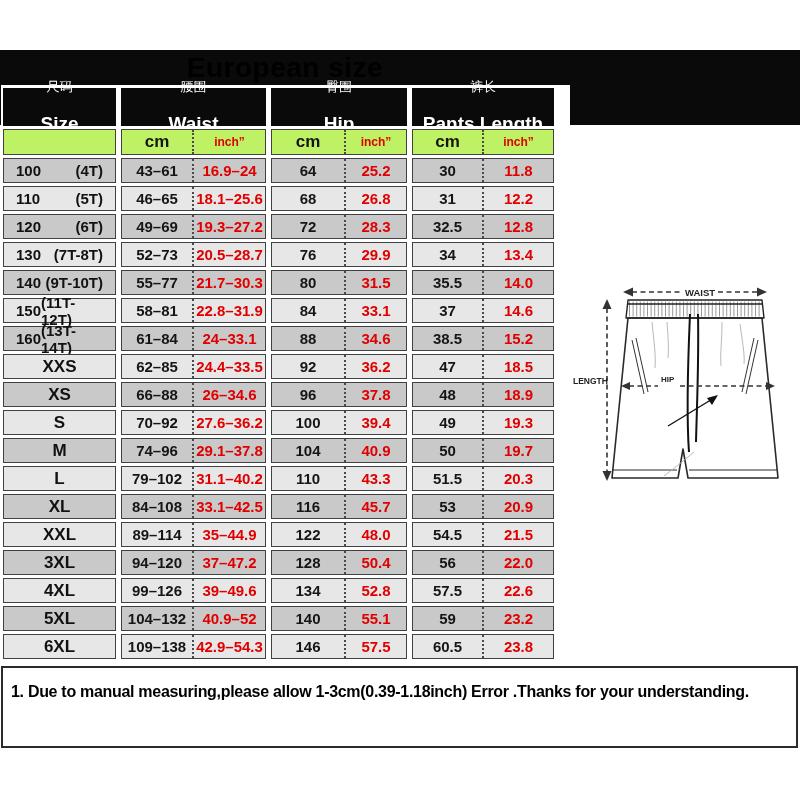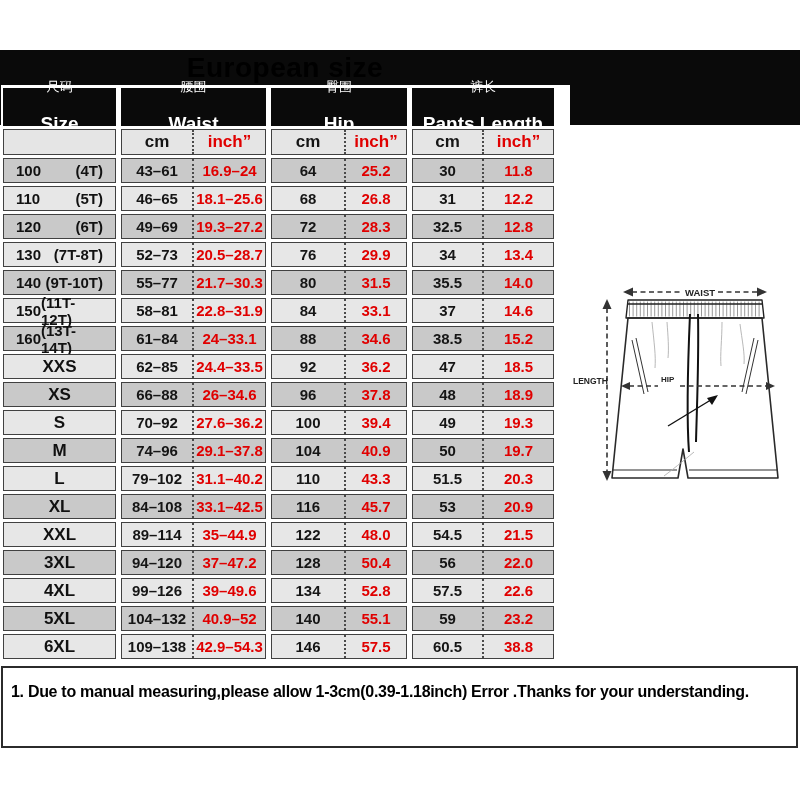--- a/index.html
+++ b/index.html
@@ -25,23 +25,23 @@
   .hcell .en { font-size: 19px; font-weight: 700; }
 
   .cell, .grp { border: 1px solid #414141; }
   .grp { display: flex; }
   .g-waist .cm { width: 70px; } .g-hip .cm { width: 72px; } .g-pl .cm { width: 69px; }
   .grp .cm { display: flex; align-items: center; justify-content: center; font-weight: 700; color: #151515; }
   .grp .in { flex: 1; display: flex; align-items: center; justify-content: center; font-weight: 700;
              color: #e00000; border-left: 2px dotted #4a4a4a; }
 
   .srow { height: 26px; }
-  .srow .cell, .srow .grp { background: #e5e5e5; }
+  .srow .cell, .srow .grp { background: #bef264; }
   .srow .cm { font-size: 17px; }
-  .srow .in { font-size: 17px; }
+  .srow .in { font-size: 12px; }
 
   .trow { height: 25px; }
   .trow .cell, .trow .grp { background: #e7e7e7; }
   .trow.dark .cell, .trow.dark .grp { background: #c9c9c9; }
   .trow .cm, .trow .in { font-size: 15px; }
   .size-cell { display: flex; align-items: center; justify-content: center;
                font-weight: 700; font-size: 17px; color: #111111; }
   .size-cell.kids { justify-content: space-between; padding: 0 12px; font-size: 15px; }
 
   .notes { position: absolute; left: 1px; top: 666px; width: 797px; height: 82px;
@@ -377,21 +377,21 @@
         <div class="grp g-waist">
           <div class="cm">109–138</div>
           <div class="in">42.9–54.3</div>
         </div>
         <div class="grp g-hip">
           <div class="cm">146</div>
           <div class="in">57.5</div>
         </div>
         <div class="grp g-pl">
           <div class="cm">60.5</div>
-          <div class="in">38.8</div>
+          <div class="in">23.8</div>
         </div>
       </div>
     </div>
 </div>
 
 <div class="diagram">
   <svg viewBox="0 0 224 246" xmlns="http://www.w3.org/2000/svg">
 
     <path d="M56,66 L40,226 L106,226 L111,197 L116,226 L206,226 L190,66 Z" fill="#ffffff" stroke="#2a2a2a" stroke-width="1.6" stroke-linejoin="round"></path>
 

